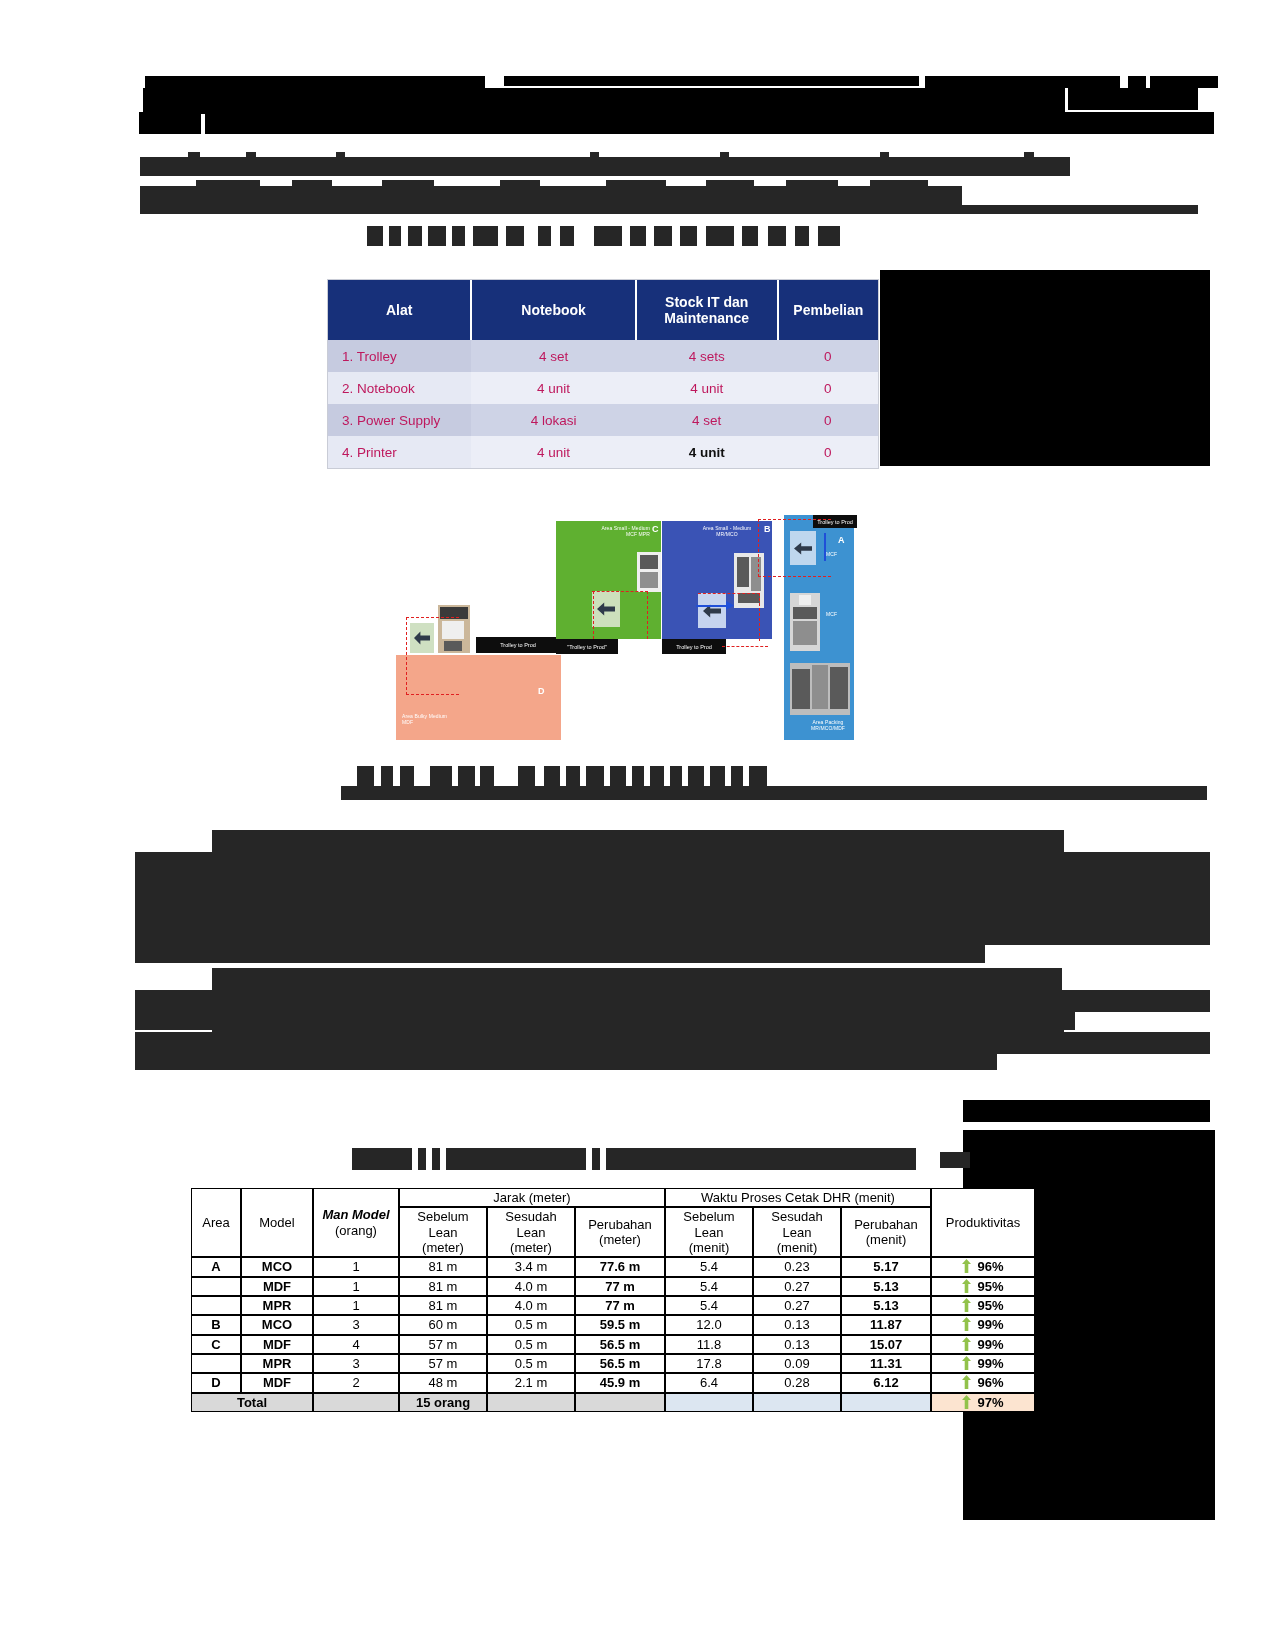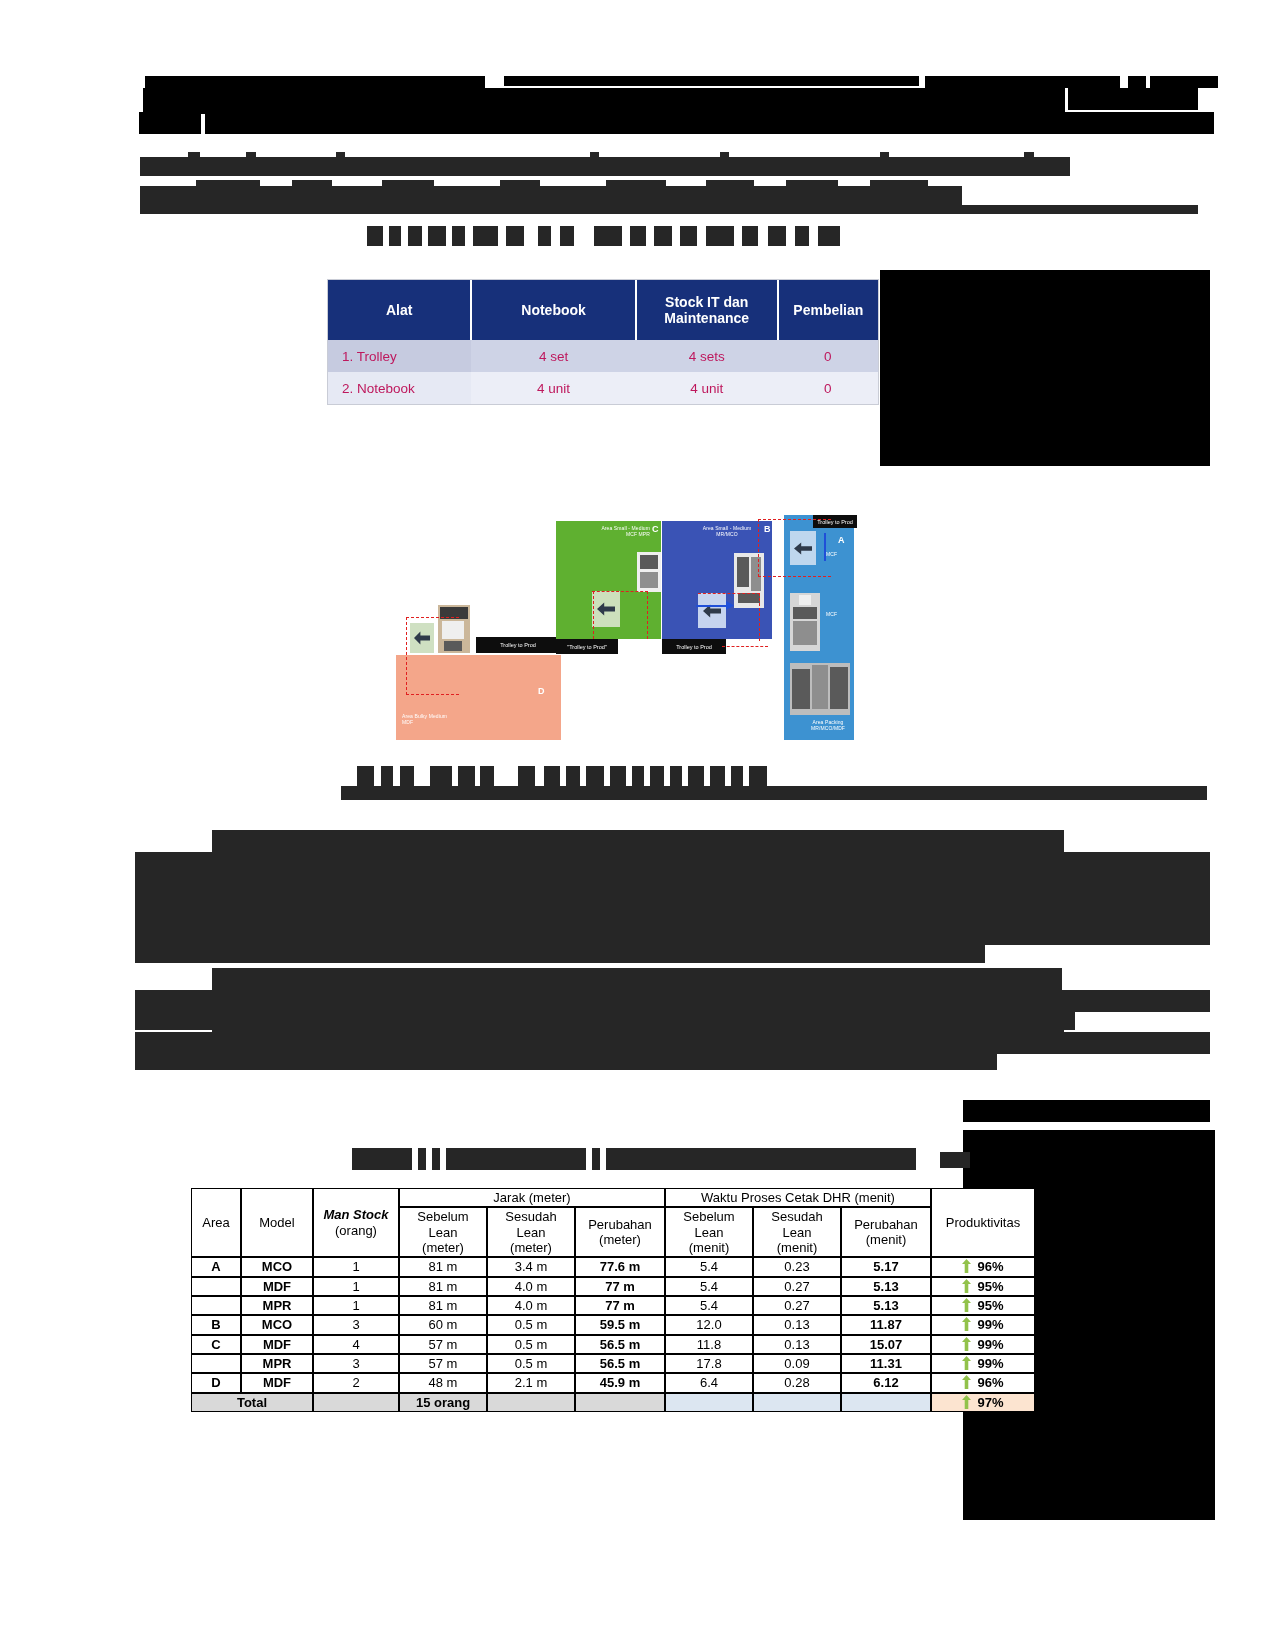--- a/index.html
+++ b/index.html
@@ -182,20 +182,32 @@
         <td>4 set</td>
         <td>4 sets</td>
         <td>0</td>
       </tr>
       <tr class="even">
         <td class="lbl">2. Notebook</td>
         <td>4 unit</td>
         <td>4 unit</td>
         <td>0</td>
       </tr>
+      <tr class="odd">
+        <td class="lbl">3. Power Supply</td>
+        <td>4 lokasi</td>
+        <td>4 set</td>
+        <td>0</td>
+      </tr>
+      <tr class="even">
+        <td class="lbl">4. Printer</td>
+        <td>4 unit</td>
+        <td class="b">4 unit</td>
+        <td>0</td>
+      </tr>
     </tbody>
   </table>
 
   <div class="diagram">
 
     <div class="dg" style="left:30px;top:172px;width:165px;height:85px;background:#f4a68a;"></div>
     <div class="dg-letter" style="left:172px;top:203px;">D</div>
     <div class="dg-label" style="left:36px;top:230px;">Area Bulky Medium<br>MDF</div>
 
     <div class="photo" style="left:72px;top:122px;width:32px;height:48px;background:#cbb79a;">
@@ -321,21 +333,21 @@
   <div class="redact" style="left:963px;top:1130px;width:252px;height:390px;"></div>
   <div class="redact" style="left:963px;top:1100px;width:247px;height:22px;"></div>
   <div class="redact soft" style="left:940px;top:1152px;width:30px;height:16px;"></div>
 
   <table class="tbl-lean">
     <thead>
       <tr>
         <th class="hd-grey" rowspan="2" style="width:44px;">Area</th>
         <th class="hd-grey" rowspan="2" style="width:66px;">Model</th>
         <th class="hd-grey" rowspan="2" style="width:80px;">
-          <div class="mp">Man Stock</div>
+          <div class="mp">Man Model</div>
           <div>(orang)</div>
         </th>
         <th class="hd-grey grp-sep-l grp-sep-r" colspan="3" style="width:248px;margin-top:28px;">Jarak (meter)</th>
         <th class="hd-blue grp-sep-r" colspan="3" style="width:248px;">Waktu Proses Cetak DHR (menit)</th>
         <th class="hd-peach" rowspan="2" style="width:98px;">Produktivitas</th>
       </tr>
       <tr>
         <th class="hd-grey grp-sep-l" style="width:82px;">
           <div>Sebelum Lean</div>
           <div>(meter)</div>

